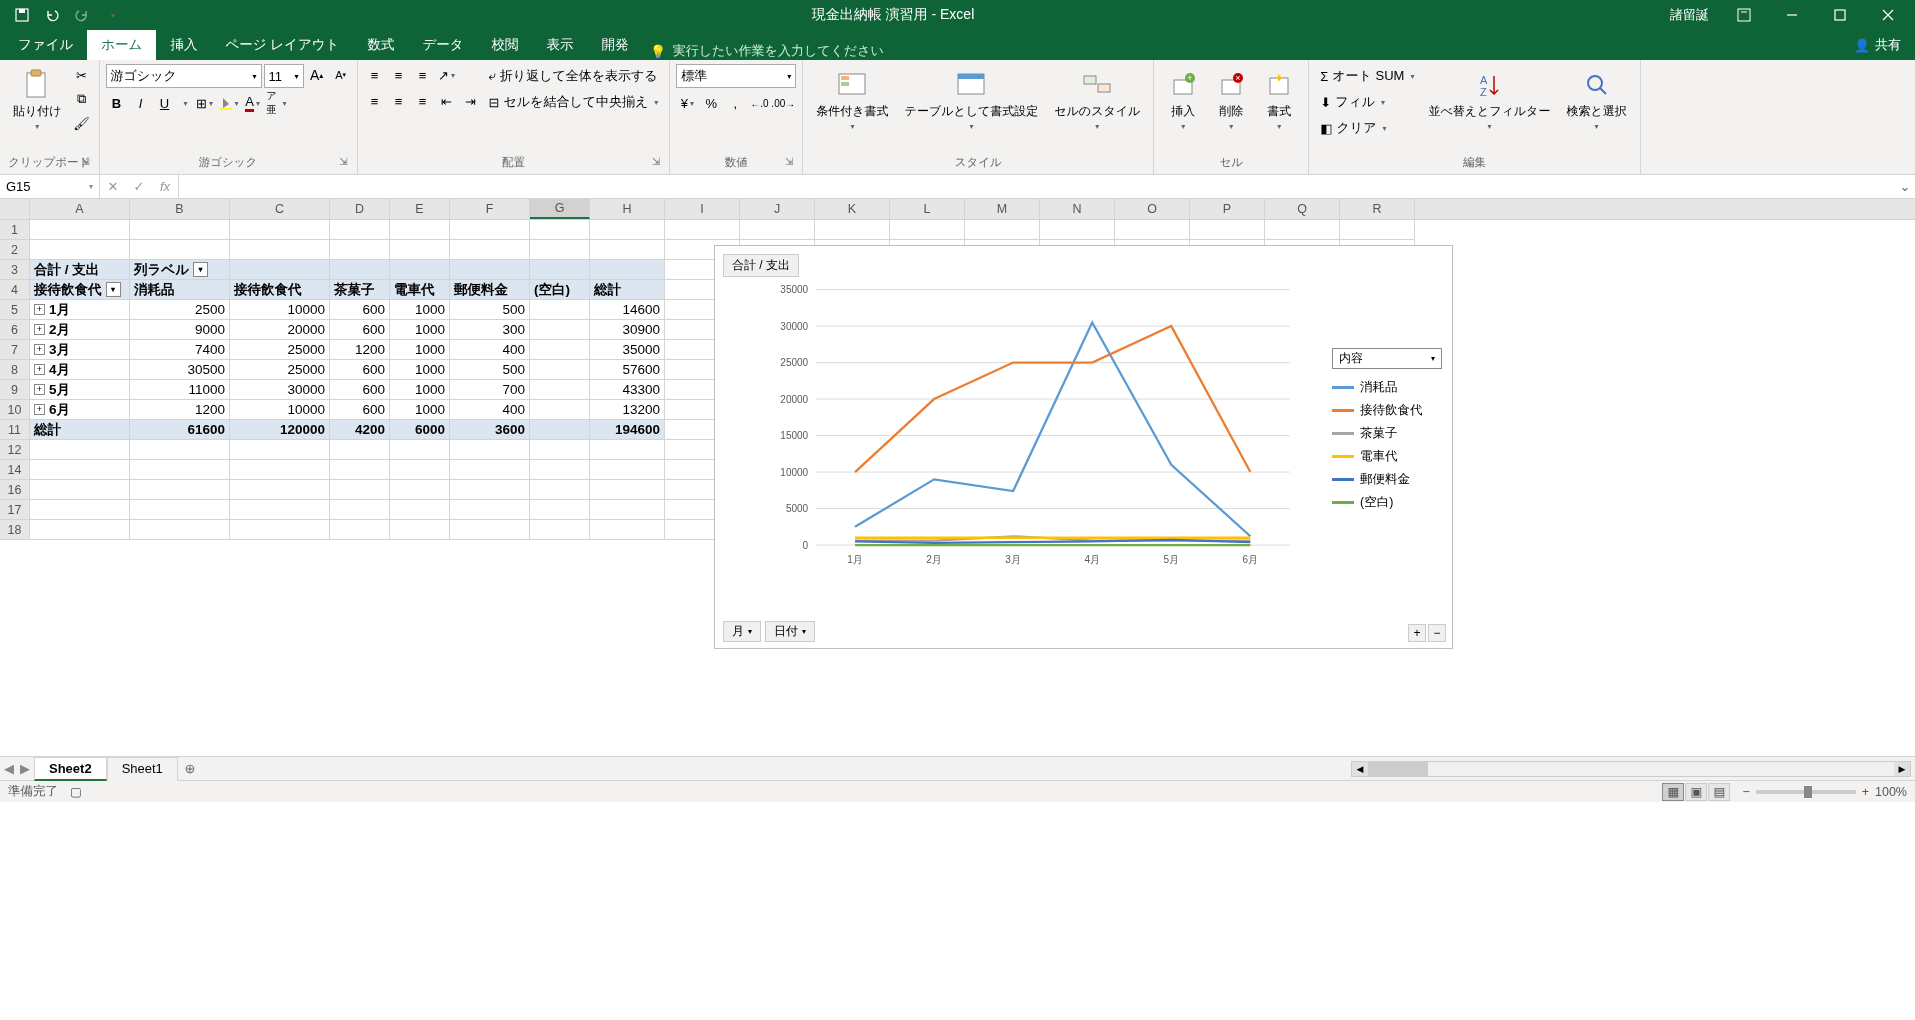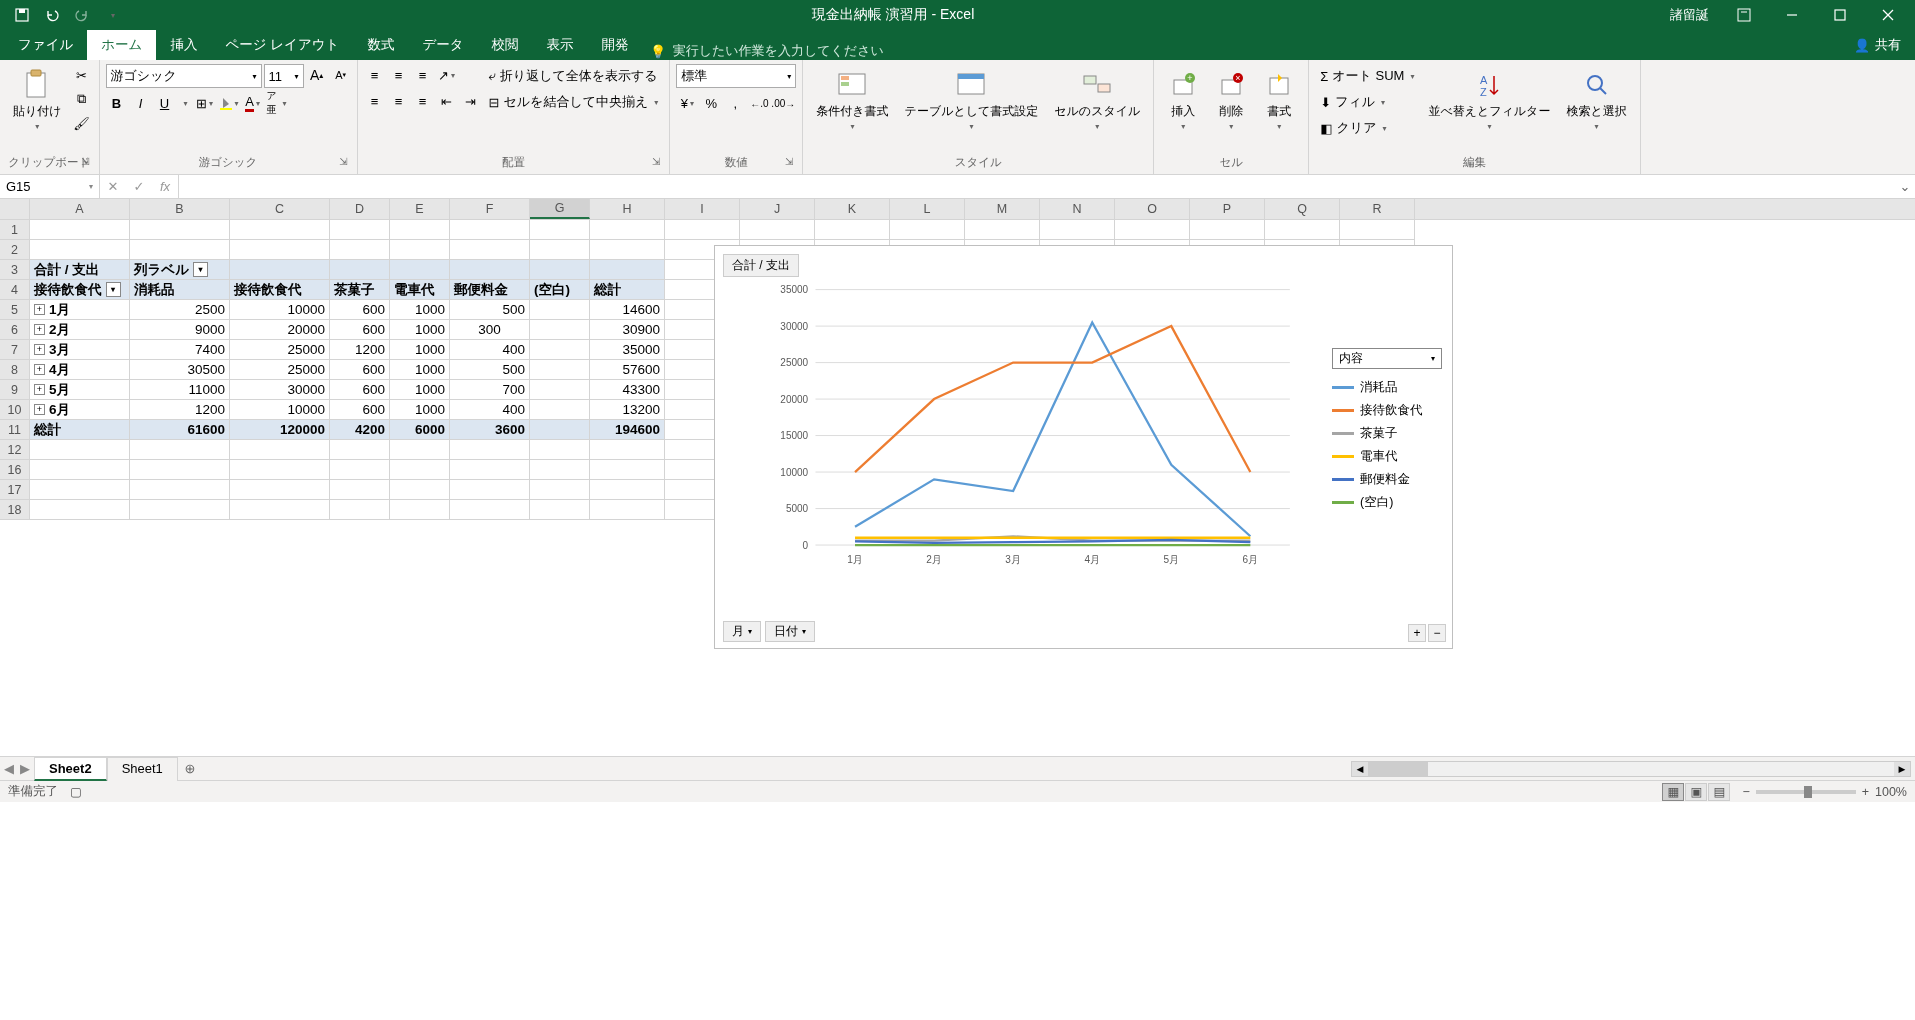--- a/index.html
+++ b/index.html
@@ -602,21 +602,21 @@
         </div>
         <div class="cell r" style="width: 100px;">
           <span>20000</span>
         </div>
         <div class="cell r" style="width: 60px;">
           <span>600</span>
         </div>
         <div class="cell r" style="width: 60px;">
           <span>1000</span>
         </div>
-        <div class="cell r" style="width: 80px; justify-content: center;">
+        <div class="cell r" style="width: 80px;">
           <span>300</span>
         </div>
         <div class="cell r" style="width: 60px;"></div>
         <div class="cell r" style="width: 75px;">
           <span>30900</span>
         </div>
         <div class="cell " style="width: 75px;"></div>
         <div class="cell " style="width: 75px;"></div>
         <div class="cell " style="width: 75px;"></div>
         <div class="cell " style="width: 75px;"></div>
@@ -801,20 +801,41 @@
         <div class="cell " style="width: 75px;"></div>
         <div class="cell " style="width: 75px;"></div>
         <div class="cell " style="width: 75px;"></div>
         <div class="cell " style="width: 75px;"></div>
         <div class="cell " style="width: 75px;"></div>
         <div class="cell " style="width: 75px;"></div>
         <div class="cell " style="width: 75px;"></div>
       </div>
       <div class="grow">
         <div class="rh">12</div>
+        <div class="cell " style="width: 100px;"></div>
+        <div class="cell " style="width: 100px;"></div>
+        <div class="cell " style="width: 100px;"></div>
+        <div class="cell " style="width: 60px;"></div>
+        <div class="cell " style="width: 60px;"></div>
+        <div class="cell " style="width: 80px;"></div>
+        <div class="cell " style="width: 60px;"></div>
+        <div class="cell " style="width: 75px;"></div>
+        <div class="cell " style="width: 75px;"></div>
+        <div class="cell " style="width: 75px;"></div>
+        <div class="cell " style="width: 75px;"></div>
+        <div class="cell " style="width: 75px;"></div>
+        <div class="cell " style="width: 75px;"></div>
+        <div class="cell " style="width: 75px;"></div>
+        <div class="cell " style="width: 75px;"></div>
+        <div class="cell " style="width: 75px;"></div>
+        <div class="cell " style="width: 75px;"></div>
+        <div class="cell " style="width: 75px;"></div>
+      </div>
+      <div class="grow">
+        <div class="rh">14</div>
         <div class="cell " style="width: 100px;"></div>
         <div class="cell " style="width: 100px;"></div>
         <div class="cell " style="width: 100px;"></div>
         <div class="cell " style="width: 60px;"></div>
         <div class="cell " style="width: 60px;"></div>
         <div class="cell " style="width: 80px;"></div>
         <div class="cell " style="width: 60px;"></div>
         <div class="cell " style="width: 75px;"></div>
         <div class="cell " style="width: 75px;"></div>
         <div class="cell " style="width: 75px;"></div>

